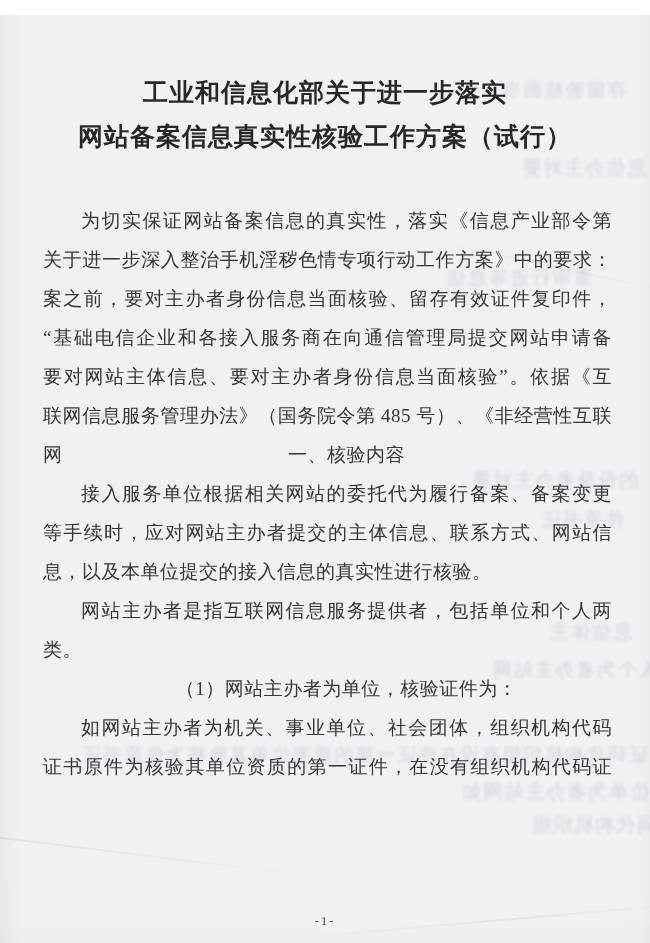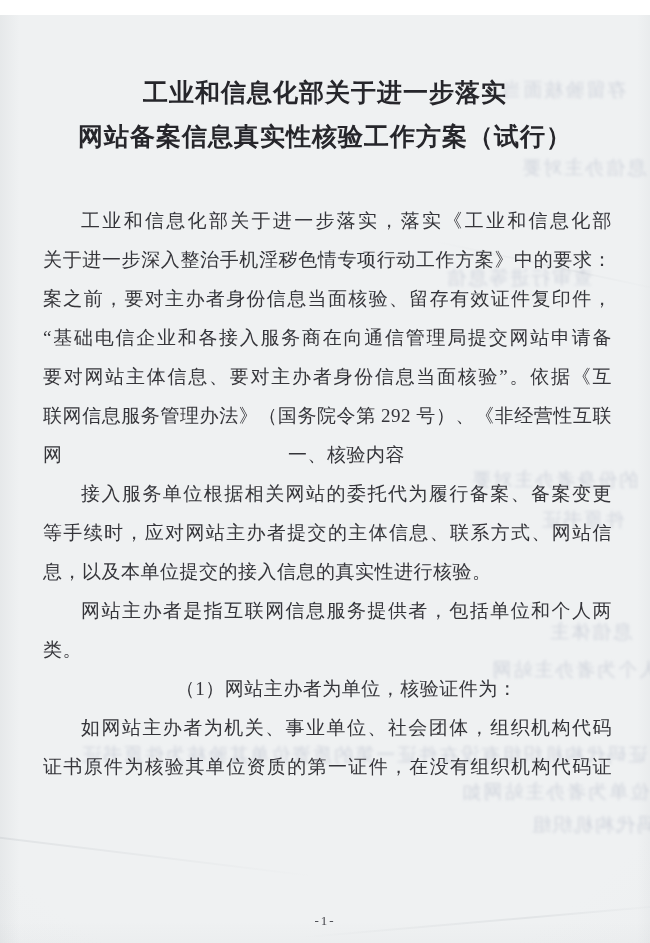--- a/index.html
+++ b/index.html
@@ -108,26 +108,26 @@
     <div class="bleed" style="left:460px; top:764px;">位单为者办主站网如</div>
     <div class="bleed" style="left:530px; top:797px;">码代构机织组</div>
   </div>
 
   <h1 class="title">
     <div class="title-line">工业和信息化部关于进一步落实</div>
     <div class="title-line">网站备案信息真实性核验工作方案（试行）</div>
   </h1>
 
   <div class="body-text">
-    <div class="line indent just">工业和信息化部关于进一步落实，落实《工业和信息化部</div>
+    <div class="line indent just">为切实保证网站备案信息的真实性，落实《信息产业部令第</div>
     <div class="line just">关于进一步深入整治手机淫秽色情专项行动工作方案》中的要求：</div>
     <div class="line just">案之前，要对主办者身份信息当面核验、留存有效证件复印件，</div>
     <div class="line just">“基础电信企业和各接入服务商在向通信管理局提交网站申请备</div>
     <div class="line just">要对网站主体信息、要对主办者身份信息当面核验”。依据《互</div>
-    <div class="line just">联网信息服务管理办法》（国务院令第 292 号）、《非经营性互联网</div>
+    <div class="line just">联网信息服务管理办法》（国务院令第 485 号）、《非经营性互联网</div>
     <div class="line indent">一、核验内容</div>
     <div class="line indent just">接入服务单位根据相关网站的委托代为履行备案、备案变更</div>
     <div class="line just">等手续时，应对网站主办者提交的主体信息、联系方式、网站信</div>
     <div class="line">息，以及本单位提交的接入信息的真实性进行核验。</div>
     <div class="line indent just">网站主办者是指互联网信息服务提供者，包括单位和个人两</div>
     <div class="line">类。</div>
     <div class="line indent">（1）网站主办者为单位，核验证件为：</div>
     <div class="line indent just">如网站主办者为机关、事业单位、社会团体，组织机构代码</div>
     <div class="line just">证书原件为核验其单位资质的第一证件，在没有组织机构代码证</div>
   </div>

